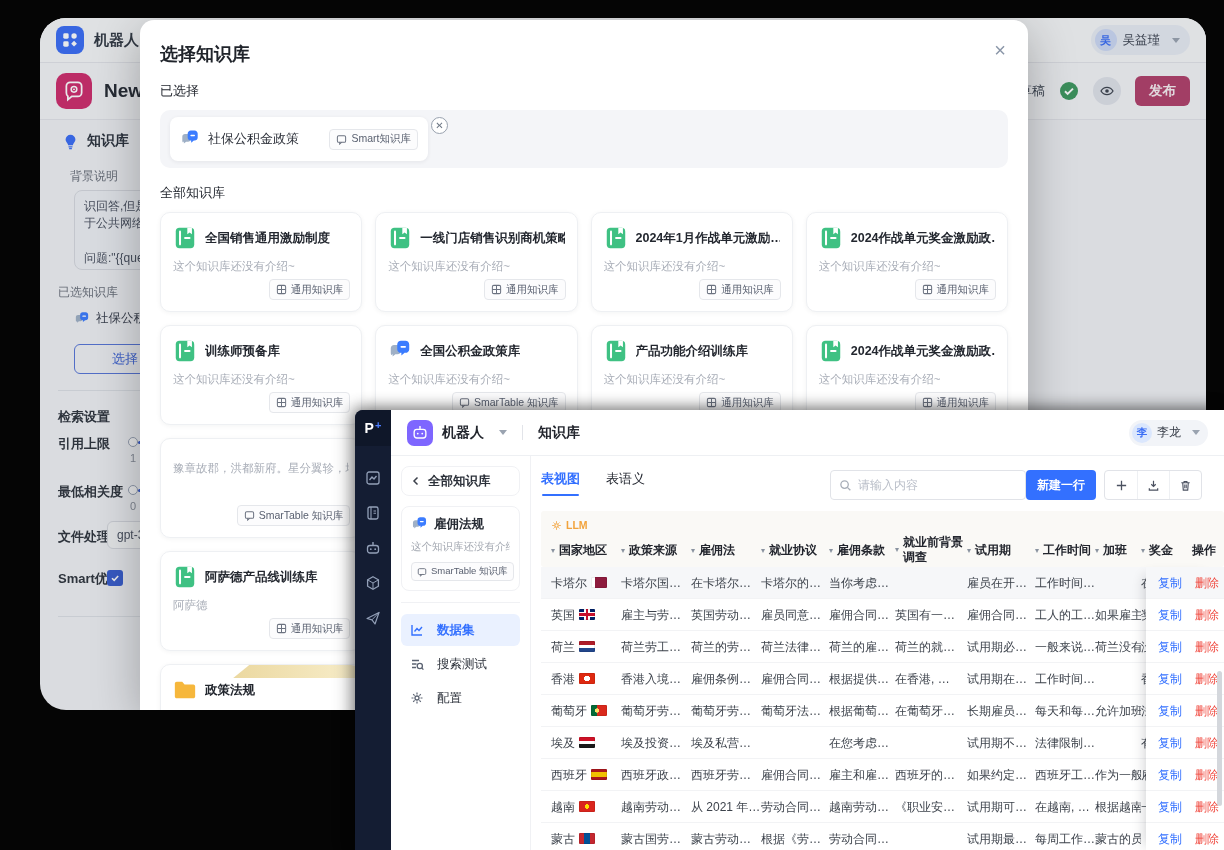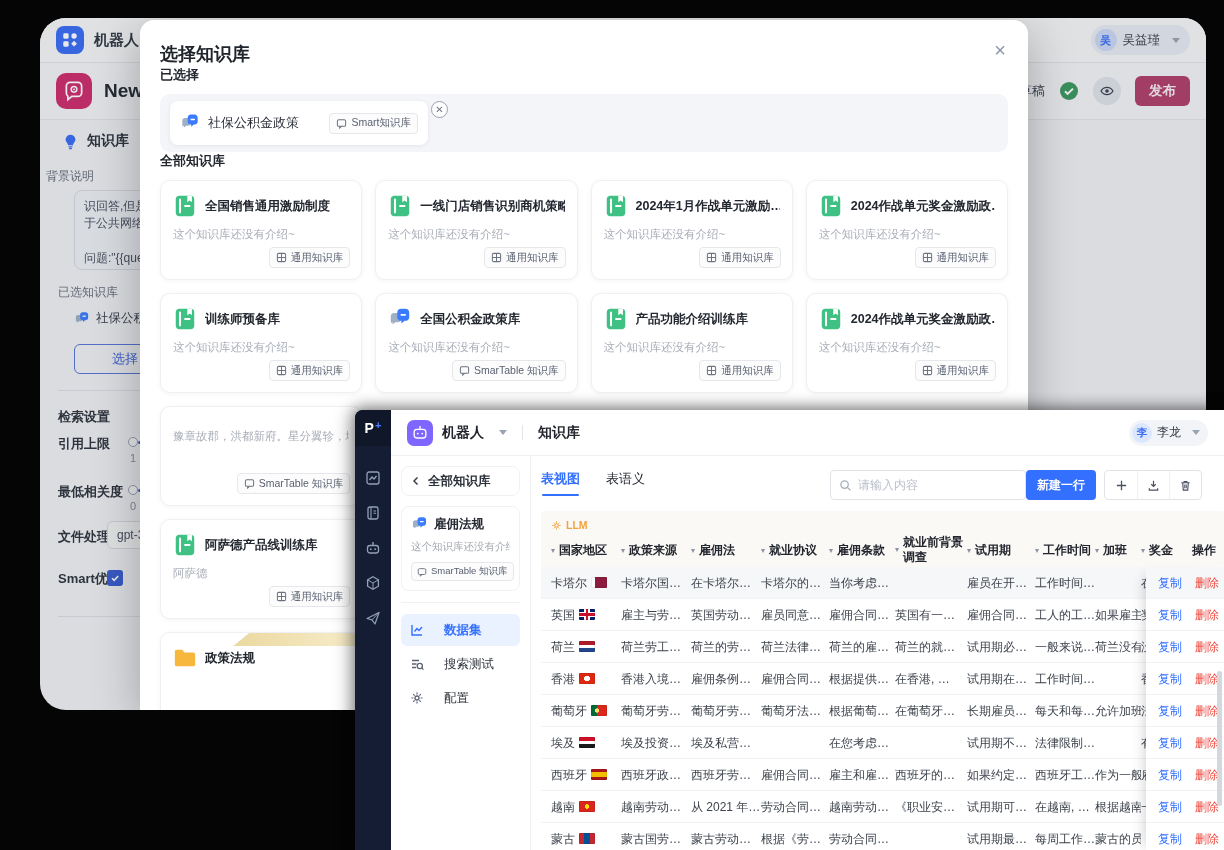--- a/index.html
+++ b/index.html
@@ -40,21 +40,21 @@
   .slider-value{font-size:11px;color:#8a909c}
   .model-select{left:67px;top:503px;width:100px;height:28px;border:1px solid #d6d9df;border-radius:6px;background:#f4f5f7;display:flex;align-items:center;padding:0 9px;font-size:12px;color:#4a5160}
   .smart-checkbox{left:67px;top:552px;width:16px;height:16px;border-radius:3px;background:#3a5fd1;display:flex;align-items:center;justify-content:center}
 
   .dim-overlay{position:absolute;inset:0;background:rgba(30,35,48,.10);z-index:5}
 
   
   .modal{position:absolute;left:100px;top:2px;width:888px;height:690px;background:#fff;border-radius:14px 14px 0 0;box-shadow:0 12px 48px rgba(0,0,0,.28);z-index:10;padding:0 20px}
   .modal-title{font-size:18px;font-weight:700;color:#20242b;margin-top:22px}
   .modal-close{position:absolute;right:22px;top:20px;font-size:20px;color:#8a96a8;line-height:1;cursor:default}
-  .sec-label{font-size:13px;font-weight:700;color:#23272f;}
+  .sec-label{font-size:13px;font-weight:400;color:#23272f;margin-top:16px}
   .selected-wrap{position:relative;margin-top:10px;height:58px;background:#f4f5f8;border-radius:10px}
   .selected-card{position:absolute;left:10px;top:7px;width:258px;height:44px;background:#fff;border-radius:8px;box-shadow:0 1px 4px rgba(25,30,40,.07);display:flex;align-items:center;padding:0 10px;gap:8px}
   .selected-card .name{font-size:13px;color:#2b2f38;flex:1;overflow:hidden;white-space:nowrap}
   .pill-badge{display:inline-flex;align-items:center;gap:4px;border:1px solid #e5e7eb;background:#fcfcfd;border-radius:4px;padding:2.5px 6px;font-size:10.5px;color:#596070;white-space:nowrap}
   .remove-btn{position:absolute;left:261px;top:0px;width:17px;height:17px;border-radius:50%;background:#fff;border:1px solid #98a1ae;color:#6c7684;font-size:10px;display:flex;align-items:center;justify-content:center}
   .cards-grid{margin-top:10px;display:grid;grid-template-columns:repeat(4,1fr);gap:13px;grid-auto-rows:100px}
   .kb-card{position:relative;background:#fff;border:1px solid #eef0f3;border-radius:10px;box-shadow:0 1px 5px rgba(28,33,43,.05);padding:13px 12px;overflow:hidden}
   .kb-card .head{display:flex;align-items:center;gap:8px}
   .kb-card .title{font-size:12.5px;font-weight:700;color:#23272f;white-space:nowrap;overflow:hidden}
   .kb-card .desc{margin-top:9px;font-size:11.5px;color:#a8adb7;white-space:nowrap;overflow:hidden}
@@ -75,21 +75,21 @@
   .ws-user{margin-left:auto;height:26px;border-radius:13px;background:#f2f4f8;display:flex;align-items:center;gap:5px;padding:0 8px 0 3px}
   .ws-user .av{width:20px;height:20px;border-radius:50%;background:#dbe7fd;color:#3b6ef5;font-size:10.5px;font-weight:700;display:flex;align-items:center;justify-content:center}
   .ws-user .nm{font-size:12px;color:#343a45}
   .ws-panel{position:absolute;left:36px;top:46px;bottom:0;width:140px;background:#fff;border-right:1px solid #f0f1f4;padding:10px}
   .back-box{height:30px;border:1px solid #f0f1f4;border-radius:8px;display:flex;align-items:center;gap:7px;padding:0 9px;font-size:12.5px;font-weight:700;color:#2b3039}
   .kb-box{margin-top:10px;border:1px solid #f0f1f4;border-radius:8px;padding:9px}
   .kb-box .row{display:flex;align-items:center;gap:6px;font-size:12.5px;font-weight:700;color:#262b34}
   .kb-box .d{margin-top:7px;font-size:10.5px;color:#a3a8b1;white-space:nowrap;overflow:hidden}
   .kb-box .pill-badge{margin-top:8px;font-size:9.5px;padding:2px 5px}
   .panel-divider{height:1px;background:#f0f1f4;margin:11px 0}
-  .menu-item{height:32px;border-radius:6px;display:flex;align-items:center;gap:20px;padding:0 9px;font-size:12.5px;color:#2e333c;margin-bottom:2px}
+  .menu-item{height:32px;border-radius:6px;display:flex;align-items:center;gap:13px;padding:0 9px;font-size:12.5px;color:#2e333c;margin-bottom:2px}
   .menu-item .mi{width:14px;height:14px;color:#5b6372;flex:none}
   .menu-item.active{background:#eaf1ff;color:#3370ff;font-weight:600}
   .menu-item.active .mi{color:#3370ff}
   .ws-content{position:absolute;left:176px;top:46px;right:0;bottom:0;background:#fff;padding:14px 0 0 10px}
   .ws-toolbar{display:flex;align-items:flex-start;height:30px;padding-right:22px;position:relative}
   .tab{position:relative;font-size:13px;color:#262a33;margin-right:26px}
   .tab.active{color:#3370ff;font-weight:700}
   .tab.active::after{content:'';position:absolute;left:1px;right:1px;bottom:-8px;height:2.5px;border-radius:2px;background:#3370ff}
   .search-box{margin-left:auto;width:196px;height:30px;border:1px solid #e1e3e8;border-radius:4px;display:flex;align-items:center;padding:0 8px;gap:6px}
   .search-box input{border:none;outline:none;flex:1;font-size:12px;color:#333;min-width:0;font-family:inherit;background:transparent}
@@ -179,21 +179,21 @@
   </div>
 
   <div class="mw-item kb-section">
     <svg width="17" height="17" viewBox="0 0 18 18">
         <path d="M9 1.8a5.2 5.2 0 0 1 5.2 5.2c0 2.1-1.3 3.1-2.1 4.3-.4.6-.5 1-.5 1.8H6.4c0-.8-.1-1.2-.5-1.8C5.1 10.1 3.8 9.1 3.8 7A5.2 5.2 0 0 1 9 1.8z" fill="#3b6ef5"></path>
         <rect x="6.7" y="13.9" width="4.6" height="1.5" rx=".75" fill="#3b6ef5"></rect>
         <rect x="7.4" y="16" width="3.2" height="1.3" rx=".65" fill="#3b6ef5"></rect>
       </svg>
     <span>知识库</span>
   </div>
-  <div class="mw-item side-label" style="left:6px;top:150px">背景说明</div>
+  <div class="mw-item side-label" style="left:30px;top:150px">背景说明</div>
   <div class="mw-item bg-textarea">识回答,但是告诉用户
 于公共网络。
 
 问题:"{{question}}";</div>
   <div class="mw-item side-label" style="left:18px;top:266px">已选知识库</div>
   <div class="mw-item sel-kb-item">
     <svg width="16" height="16" viewBox="0 0 26 26">
         <path d="M3 10c0-2 1.5-3.5 3.5-3.5h4c2 0 3.5 1.5 3.5 3.5v3c0 2-1.5 3.5-3.5 3.5H8l-3 2.5v-3C3.8 18.6 3 17 3 15z" fill="#9fb0c6"></path>
         <path d="M10 6c0-2.2 1.8-4 4-4h5c2.2 0 4 1.8 4 4v5c0 2.2-1.8 4-4 4h-1l-3.5 3v-3H14c-2.2 0-4-1.8-4-4z" fill="#3b7cff"></path>
         <rect x="13.5" y="7.5" width="6" height="2" rx="1" fill="#fff"></rect>

